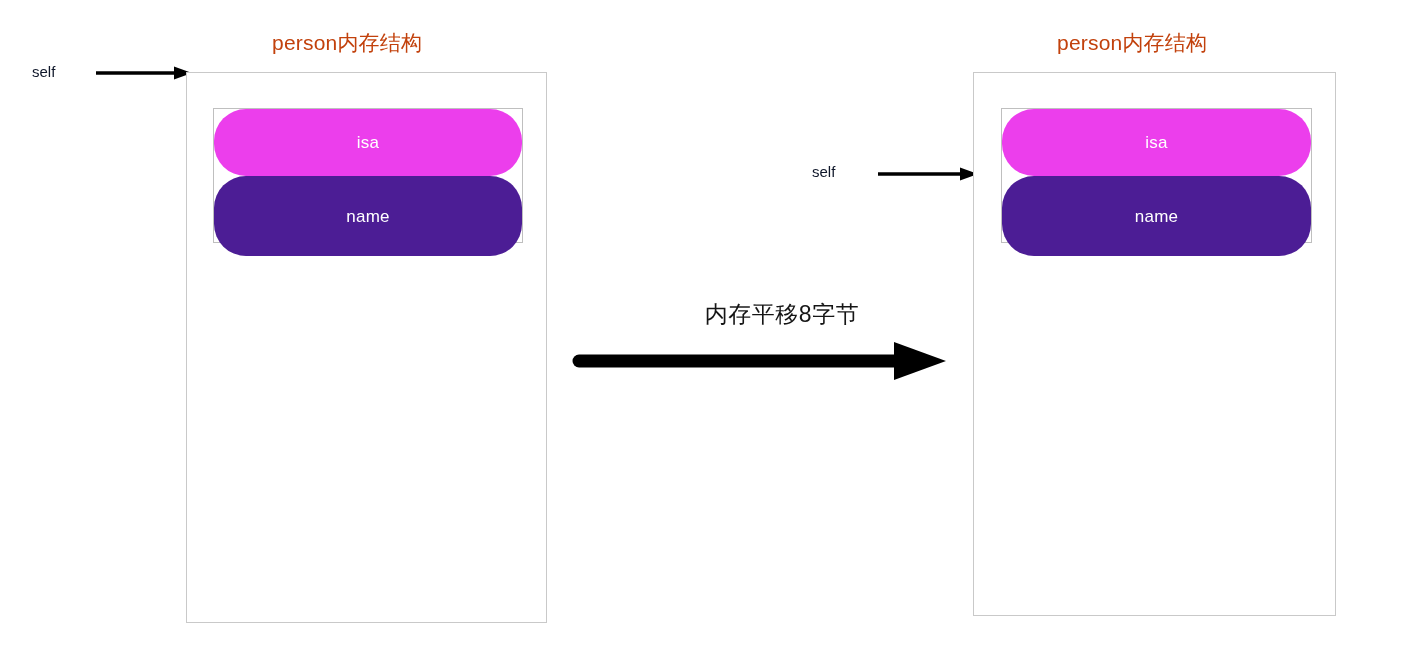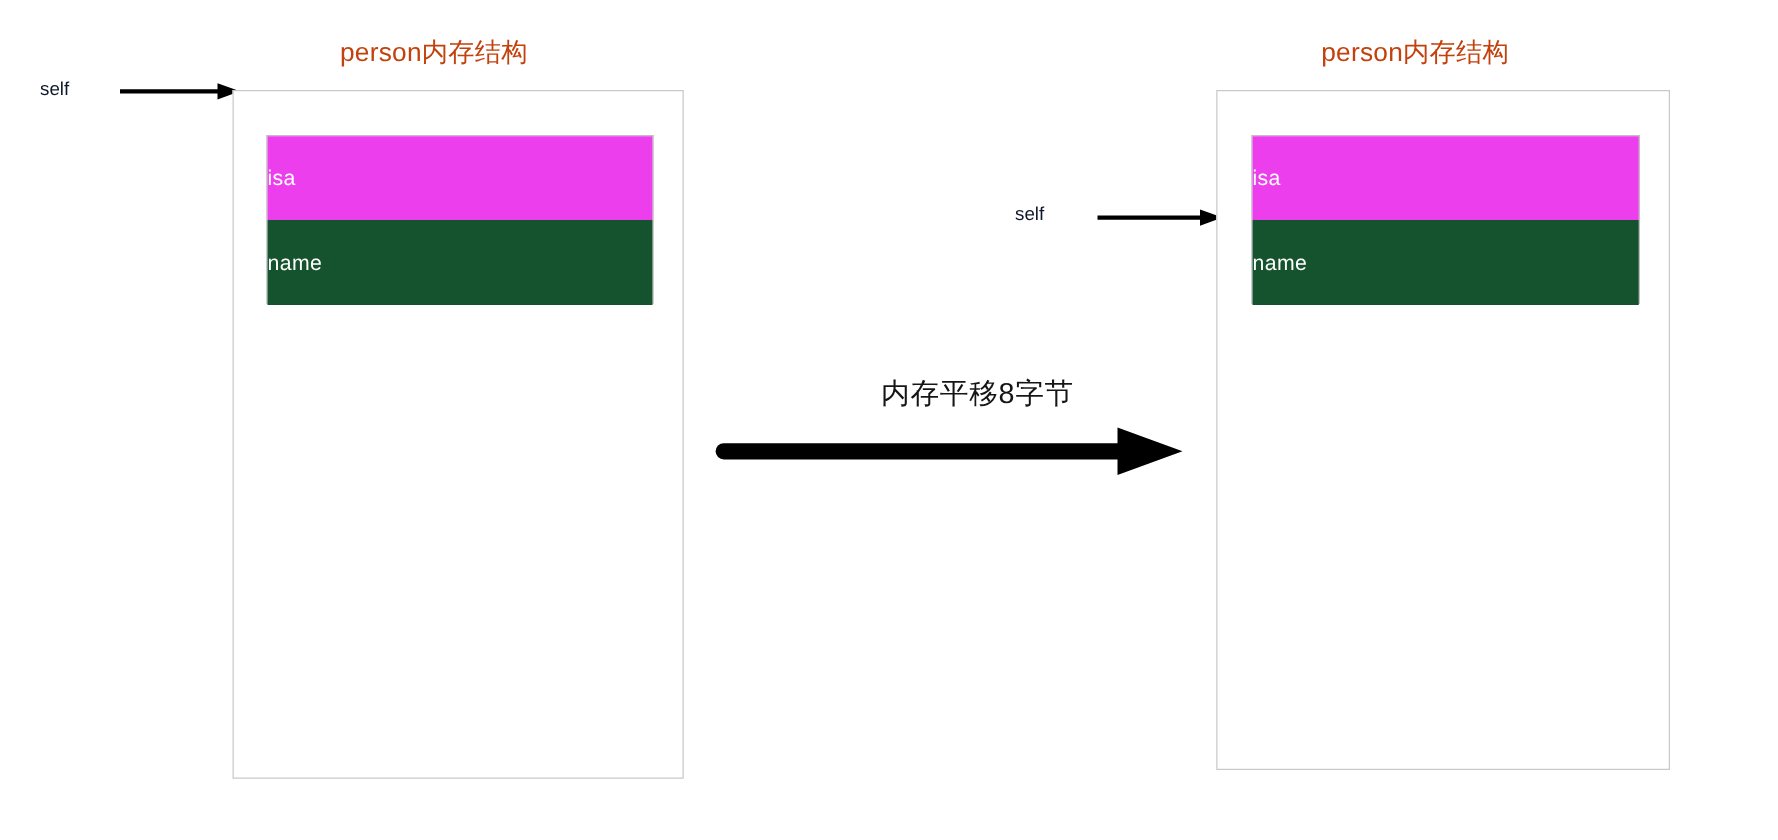--- a/index.html
+++ b/index.html
@@ -48,28 +48,30 @@
     border: 1px solid #bfbfbf;
   }
   #field-stack-left  { left: 213px; top: 108px; width: 310px; height: 135px; }
   #field-stack-right { left: 1001px; top: 108px; width: 311px; height: 135px; }
 
   .memory-field {
     position: relative;
     height: 67px;
     display: flex;
     align-items: center;
+    justify-content: center;
     color: #ffffff;
     font-size: 17px;
     line-height: 1;
     letter-spacing: 0.3px;
     box-sizing: border-box;
+    border-radius: 32px;
   }
   .memory-field.isa  { background: #ec3eec; }
-  .memory-field.name { background: #14532d; height: 68px; }
+  .memory-field.name { background: #4c1d95; height: 80px; }
 
   
   .self-label {
     position: absolute;
     font-size: 15px;
     line-height: 1;
     color: #0f172a;
     white-space: nowrap;
   }
   #self-label-left  { left: 32px;  top: 64px; }

